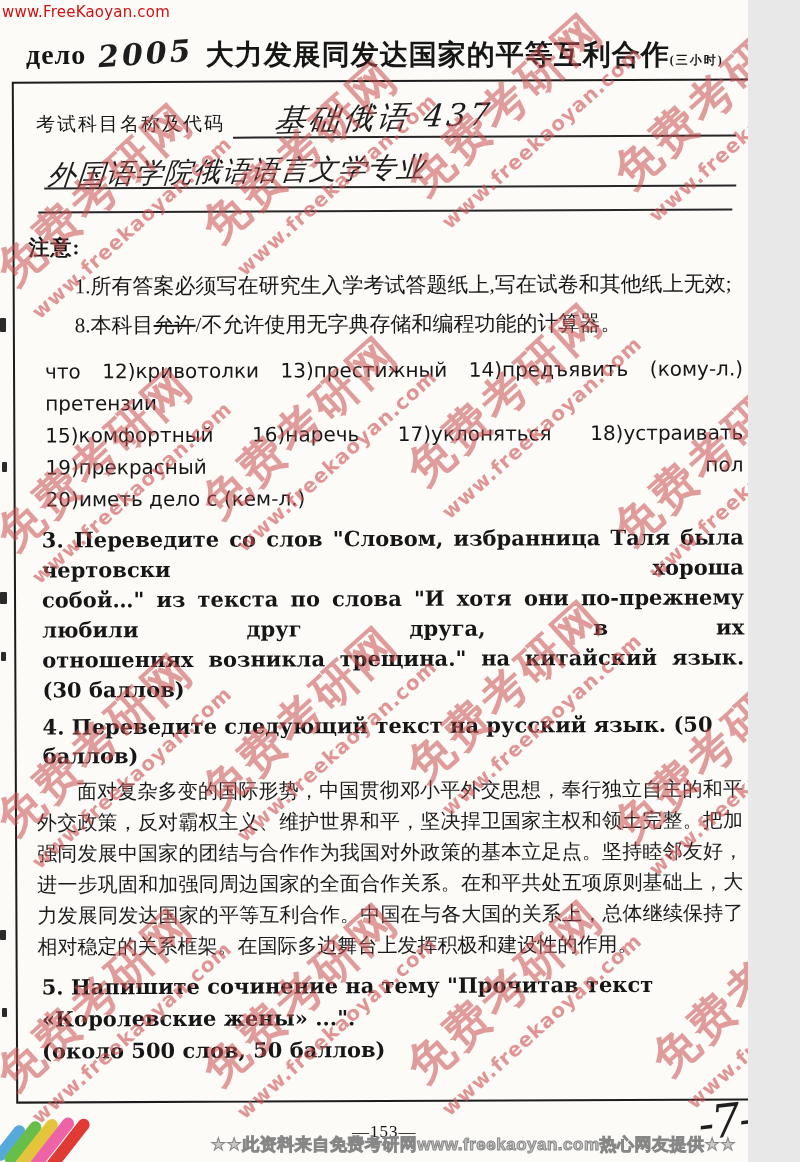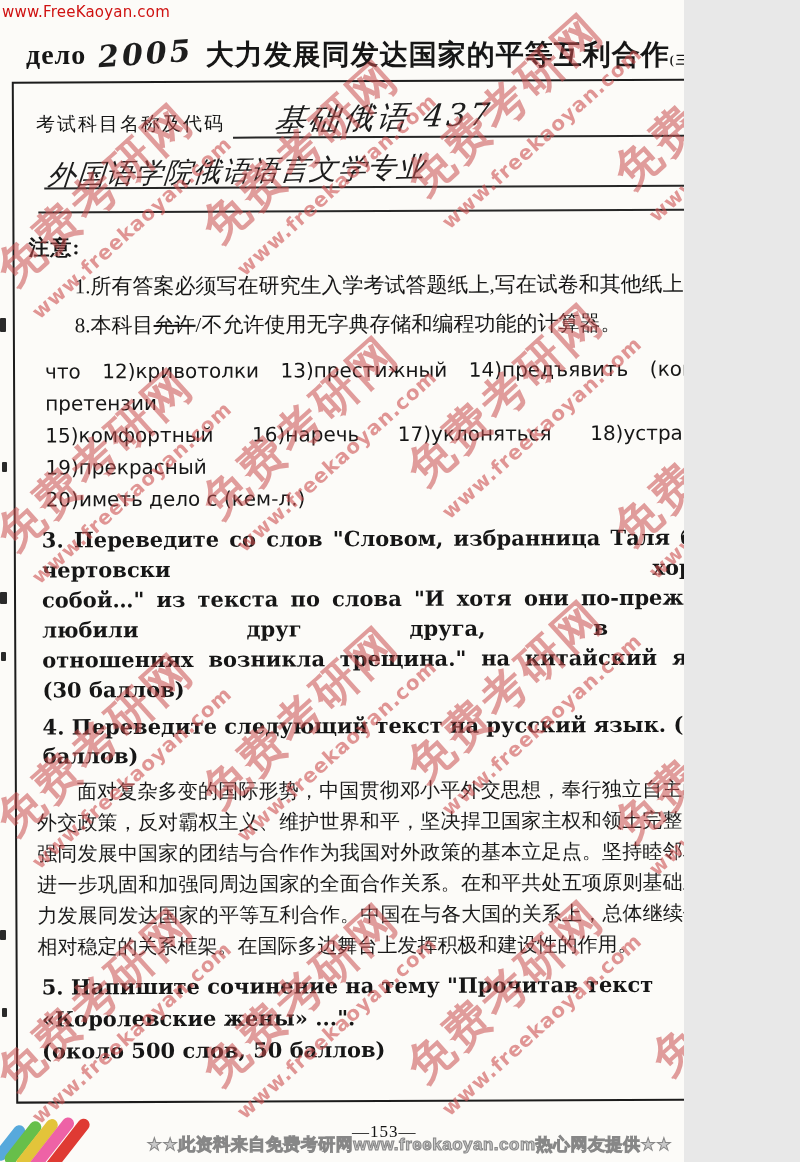--- a/index.html
+++ b/index.html
@@ -1,18 +1,18 @@
 <!DOCTYPE html>
 <html><head>
 <meta charset="utf-8">
 <style>
   * { margin:0; padding:0; box-sizing:border-box; }
   html,body { background:#e8e8e8; }
   .page {
-    position:relative; width:684px; height:1162px; overflow:hidden;
+    position:relative; width:748px; height:1162px; overflow:hidden;
     background:#fcfbf8; font-family:"Liberation Serif","DejaVu Serif",serif; color:#161616;
   }
   
   .corner-url {
     position:absolute; left:2px; top:3px; font-family:"DejaVu Sans",sans-serif;
     font-size:15px; color:#cf1211; letter-spacing:0.2px;
   }
   
   .title { position:absolute; left:26px; top:36px; width:760px; white-space:nowrap;
     font-weight:bold; font-size:28px; letter-spacing:1px; }

